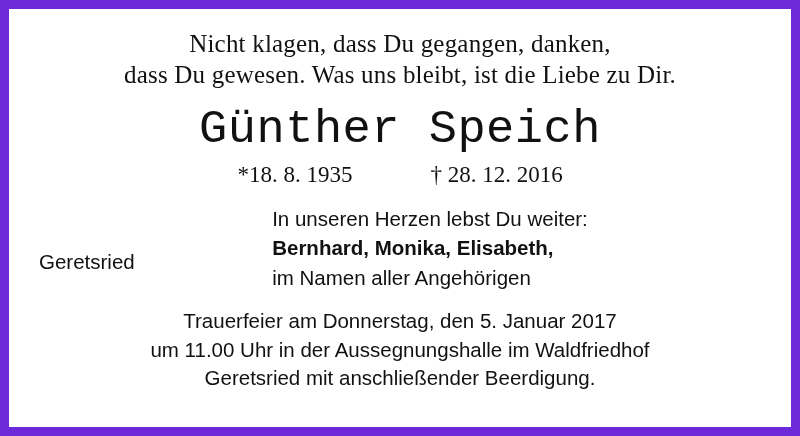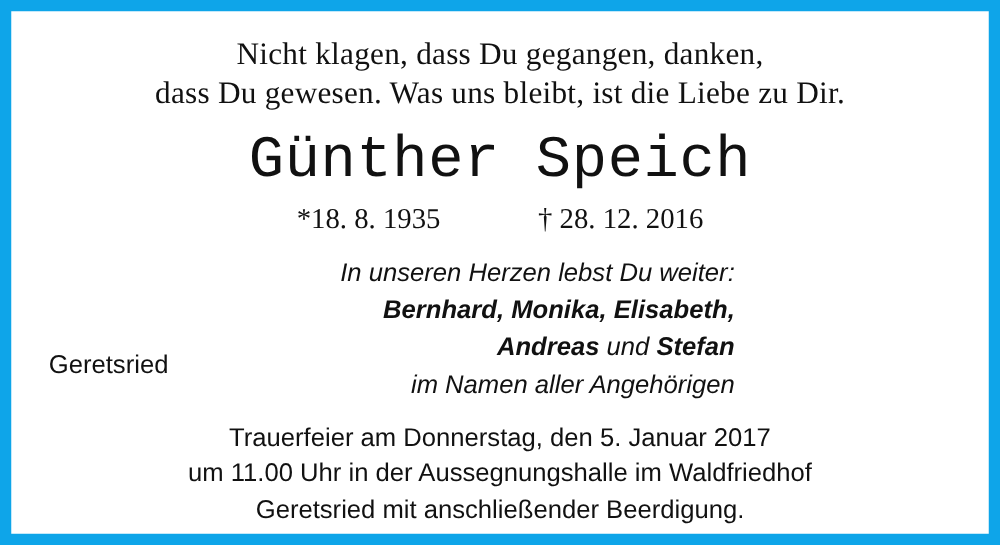--- a/index.html
+++ b/index.html
@@ -10,21 +10,21 @@
   body {
     width: 800px;
     height: 436px;
     font-family: "Liberation Serif", serif;
     color: #111111;
   }
   .obituary {
     box-sizing: border-box;
     width: 800px;
     height: 436px;
-    border: 9px solid #0ea5e9;
+    border: 9px solid #6d28d9;
     background: #ffffff;
     padding: 14px 22px 10px 22px;
     display: flex;
     flex-direction: column;
     align-items: center;
   }
   .verse {
     text-align: center;
     font-family: "Liberation Serif", serif;
     font-size: 25px;
@@ -60,23 +60,22 @@
     margin-top: 16px;
     position: relative;
     display: flex;
     flex-direction: column;
     align-items: center;
   }
   .middle-block {
     font-family: "Liberation Sans", sans-serif;
     font-size: 20.5px;
     line-height: 1.45;
-    text-align: right;
+    text-align: left;
     margin-left: 60px;
-    font-style: italic;
   }
   .middle-block .bold {
     font-weight: bold;
   }
   .place {
     position: absolute;
     left: 8px;
     bottom: 16px;
     font-family: "Liberation Sans", sans-serif;
     font-size: 20.5px;
@@ -108,21 +107,20 @@
   <div class="dates">
     <span class="birth">*18. 8. 1935</span>
     <span class="death">† 28. 12. 2016</span>
   </div>
 
   <div class="middle">
     <div class="place">Geretsried</div>
     <div class="middle-block">
       <div>In unseren Herzen lebst Du weiter:</div>
       <div class="bold">Bernhard, Monika, Elisabeth,</div>
-      <div><span class="bold">Andreas</span><span> und </span><span class="bold">Stefan</span></div>
       <div>im Namen aller Angehörigen</div>
     </div>
   </div>
 
   <div class="service">
     <div>Trauerfeier am Donnerstag, den 5. Januar 2017</div>
     <div>um 11.00 Uhr in der Aussegnungshalle im Waldfriedhof</div>
     <div>Geretsried mit anschließender Beerdigung.</div>
   </div>
 

